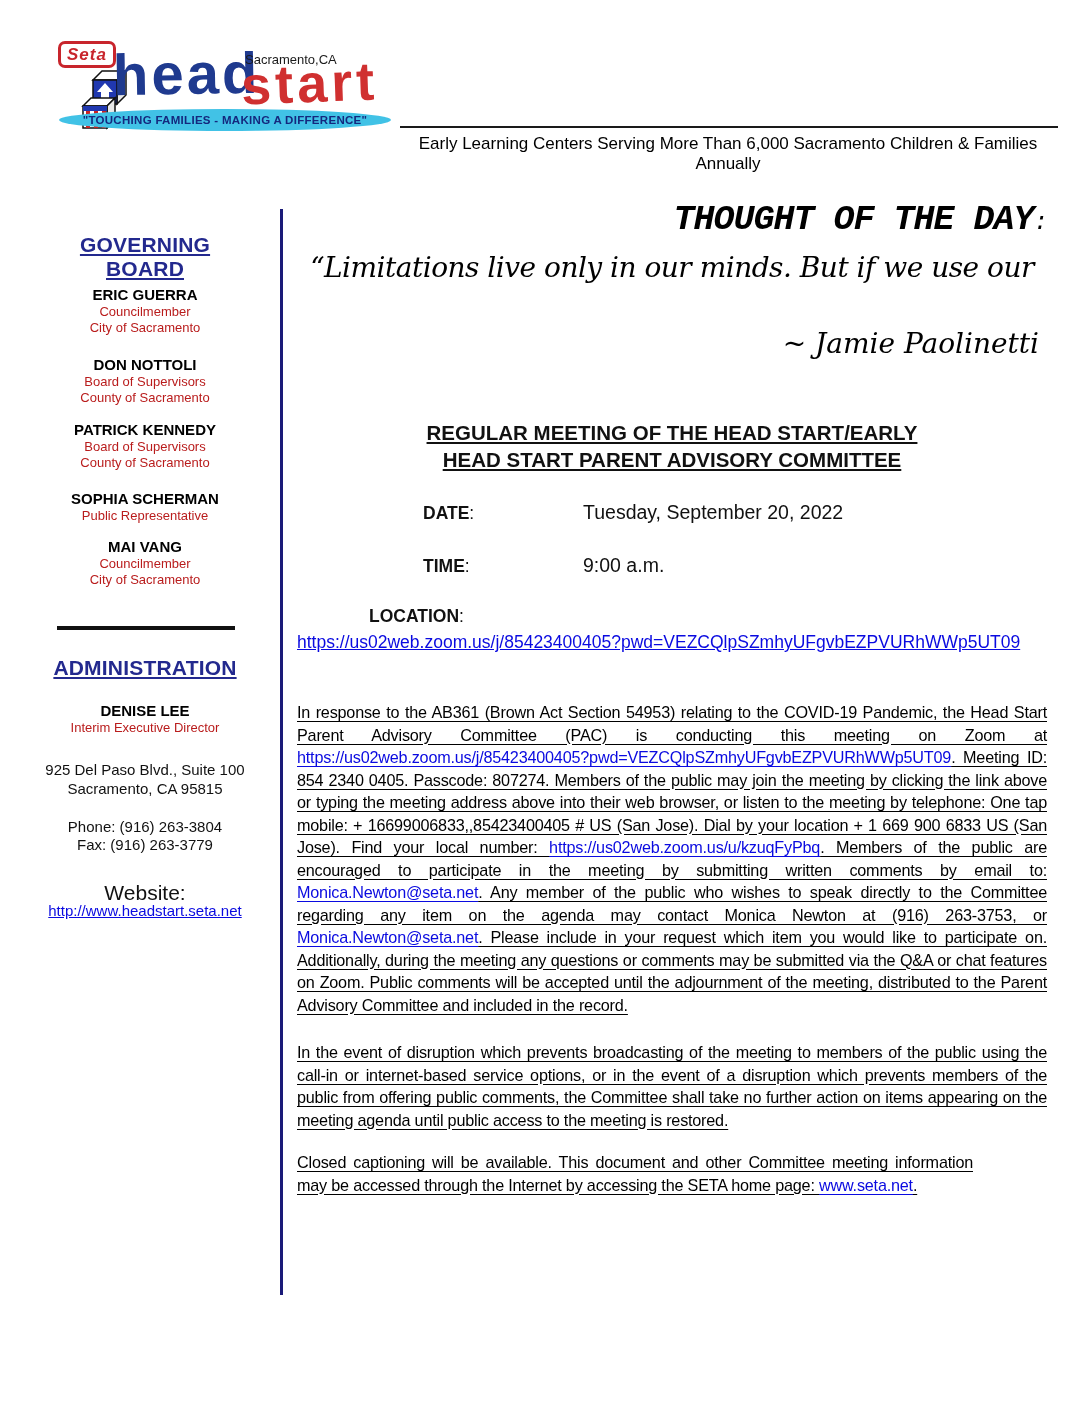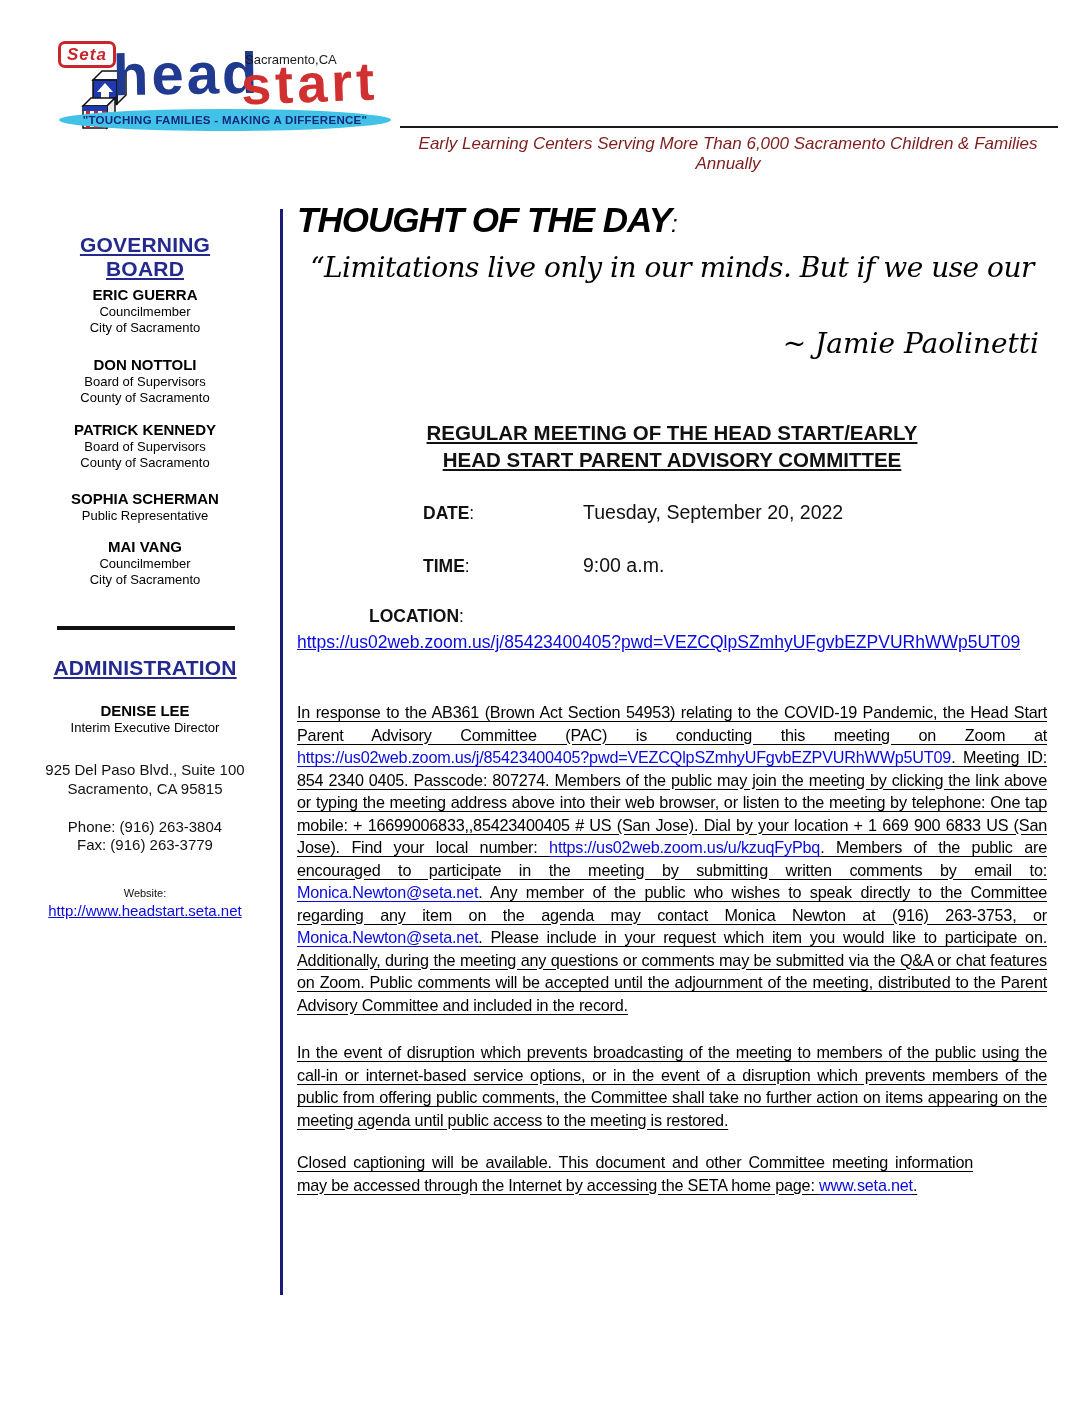--- a/index.html
+++ b/index.html
@@ -32,44 +32,44 @@
     position:absolute; left:4px; top:71px; width:332px; height:22px;
     background:#41c2e6; border-radius:50%;
     display:flex; align-items:center; justify-content:center;
     color:#14287e; font-weight:bold; font-size:11.5px; letter-spacing:0.3px;
   }
 
   
   #header-rule { position:absolute; left:400px; top:126px; width:658px; height:2px; background:#1a1a1a; }
   #tagline {
     position:absolute; left:398px; top:134px; width:660px; text-align:center;
-    font-style:italic; font-size:17px; color:#7f1d1d;
+    font-size:17px; color:#000000;
   }
 
   
   #vline { position:absolute; left:280px; top:209px; width:3px; height:1086px; background:#1a1a78; }
 
   
   .side-block { position:absolute; left:45px; width:200px; text-align:center; }
   .side-heading {
     font-size:21px; font-weight:bold; color:#23298e; text-decoration:underline;
     letter-spacing:0.2px;
   }
   .member-name { font-size:15px; font-weight:bold; line-height:18px; color:#000; }
-  .member-line { font-size:13px; line-height:16px; color:#000000;text-align:center; }
+  .member-line { font-size:13px; line-height:16px; color:#b91c1c;text-align:center; }
   #side-divider { position:absolute; left:57px; top:626px; width:178px; height:4px; background:#111; }
   .addr-line { font-size:15px; line-height:19px; }
   .phone-line { font-size:15px; line-height:18px; }
-  .web-label { font-size:11px; line-height:18px; }
+  .web-label { font-size:21px; line-height:18px; }
   .web-link { font-size:15px; line-height:18px; color:#0a0ae0; text-decoration:underline; cursor:pointer; }
 
   
   .main-block { position:absolute; left:297px; width:750px; }
   #thought-heading {
-    top:200px; text-align:left; font-family:Liberation Sans, sans-serif;
+    top:200px; text-align:right; font-family:Liberation Mono, monospace;
     font-style:italic; font-weight:bold; font-size:35px; color:#000; letter-spacing:-1px;
   }
   #thought-heading .colon { font-size:24px; font-weight:normal; }
   #quote {
     top:247px; text-align:center; font-family:"DejaVu Serif", serif;
     font-style:italic; font-size:28px; line-height:41px; color:#000; letter-spacing:-0.5px;
   }
   #attribution {
     top:327px; text-align:right; padding-right:8px; font-family:"DejaVu Serif", serif;
     font-style:italic; font-size:28px; color:#000;

